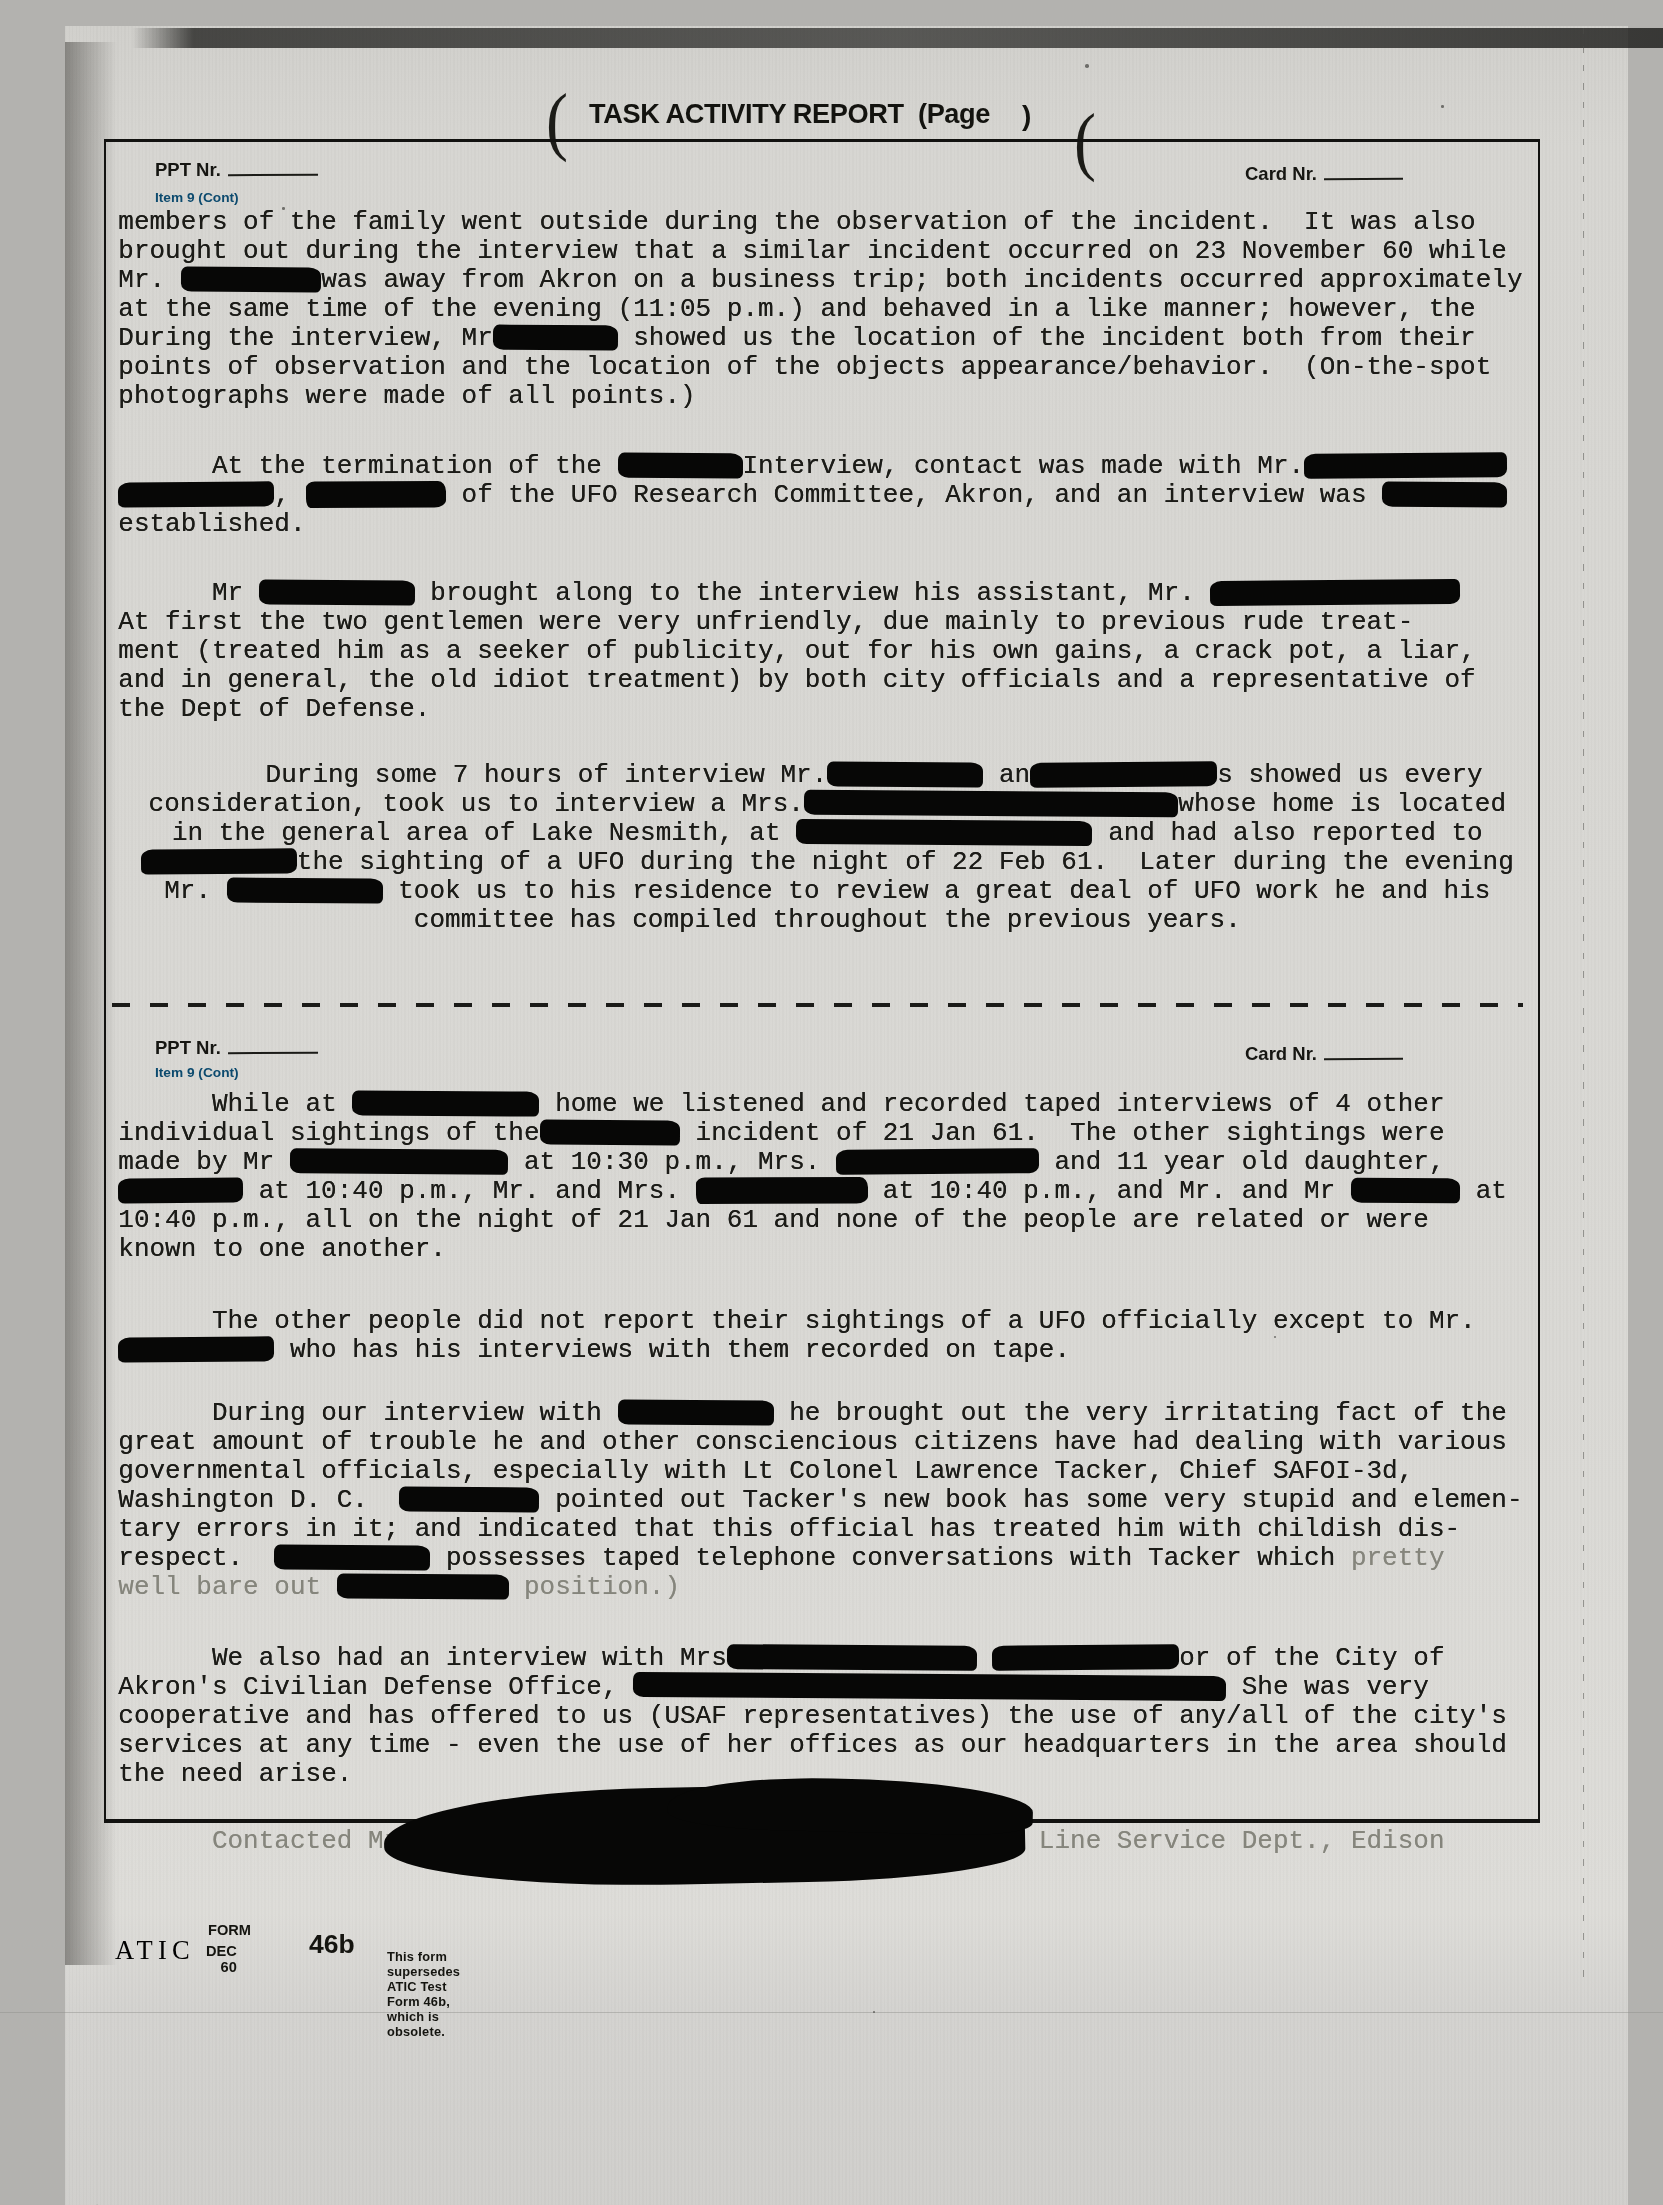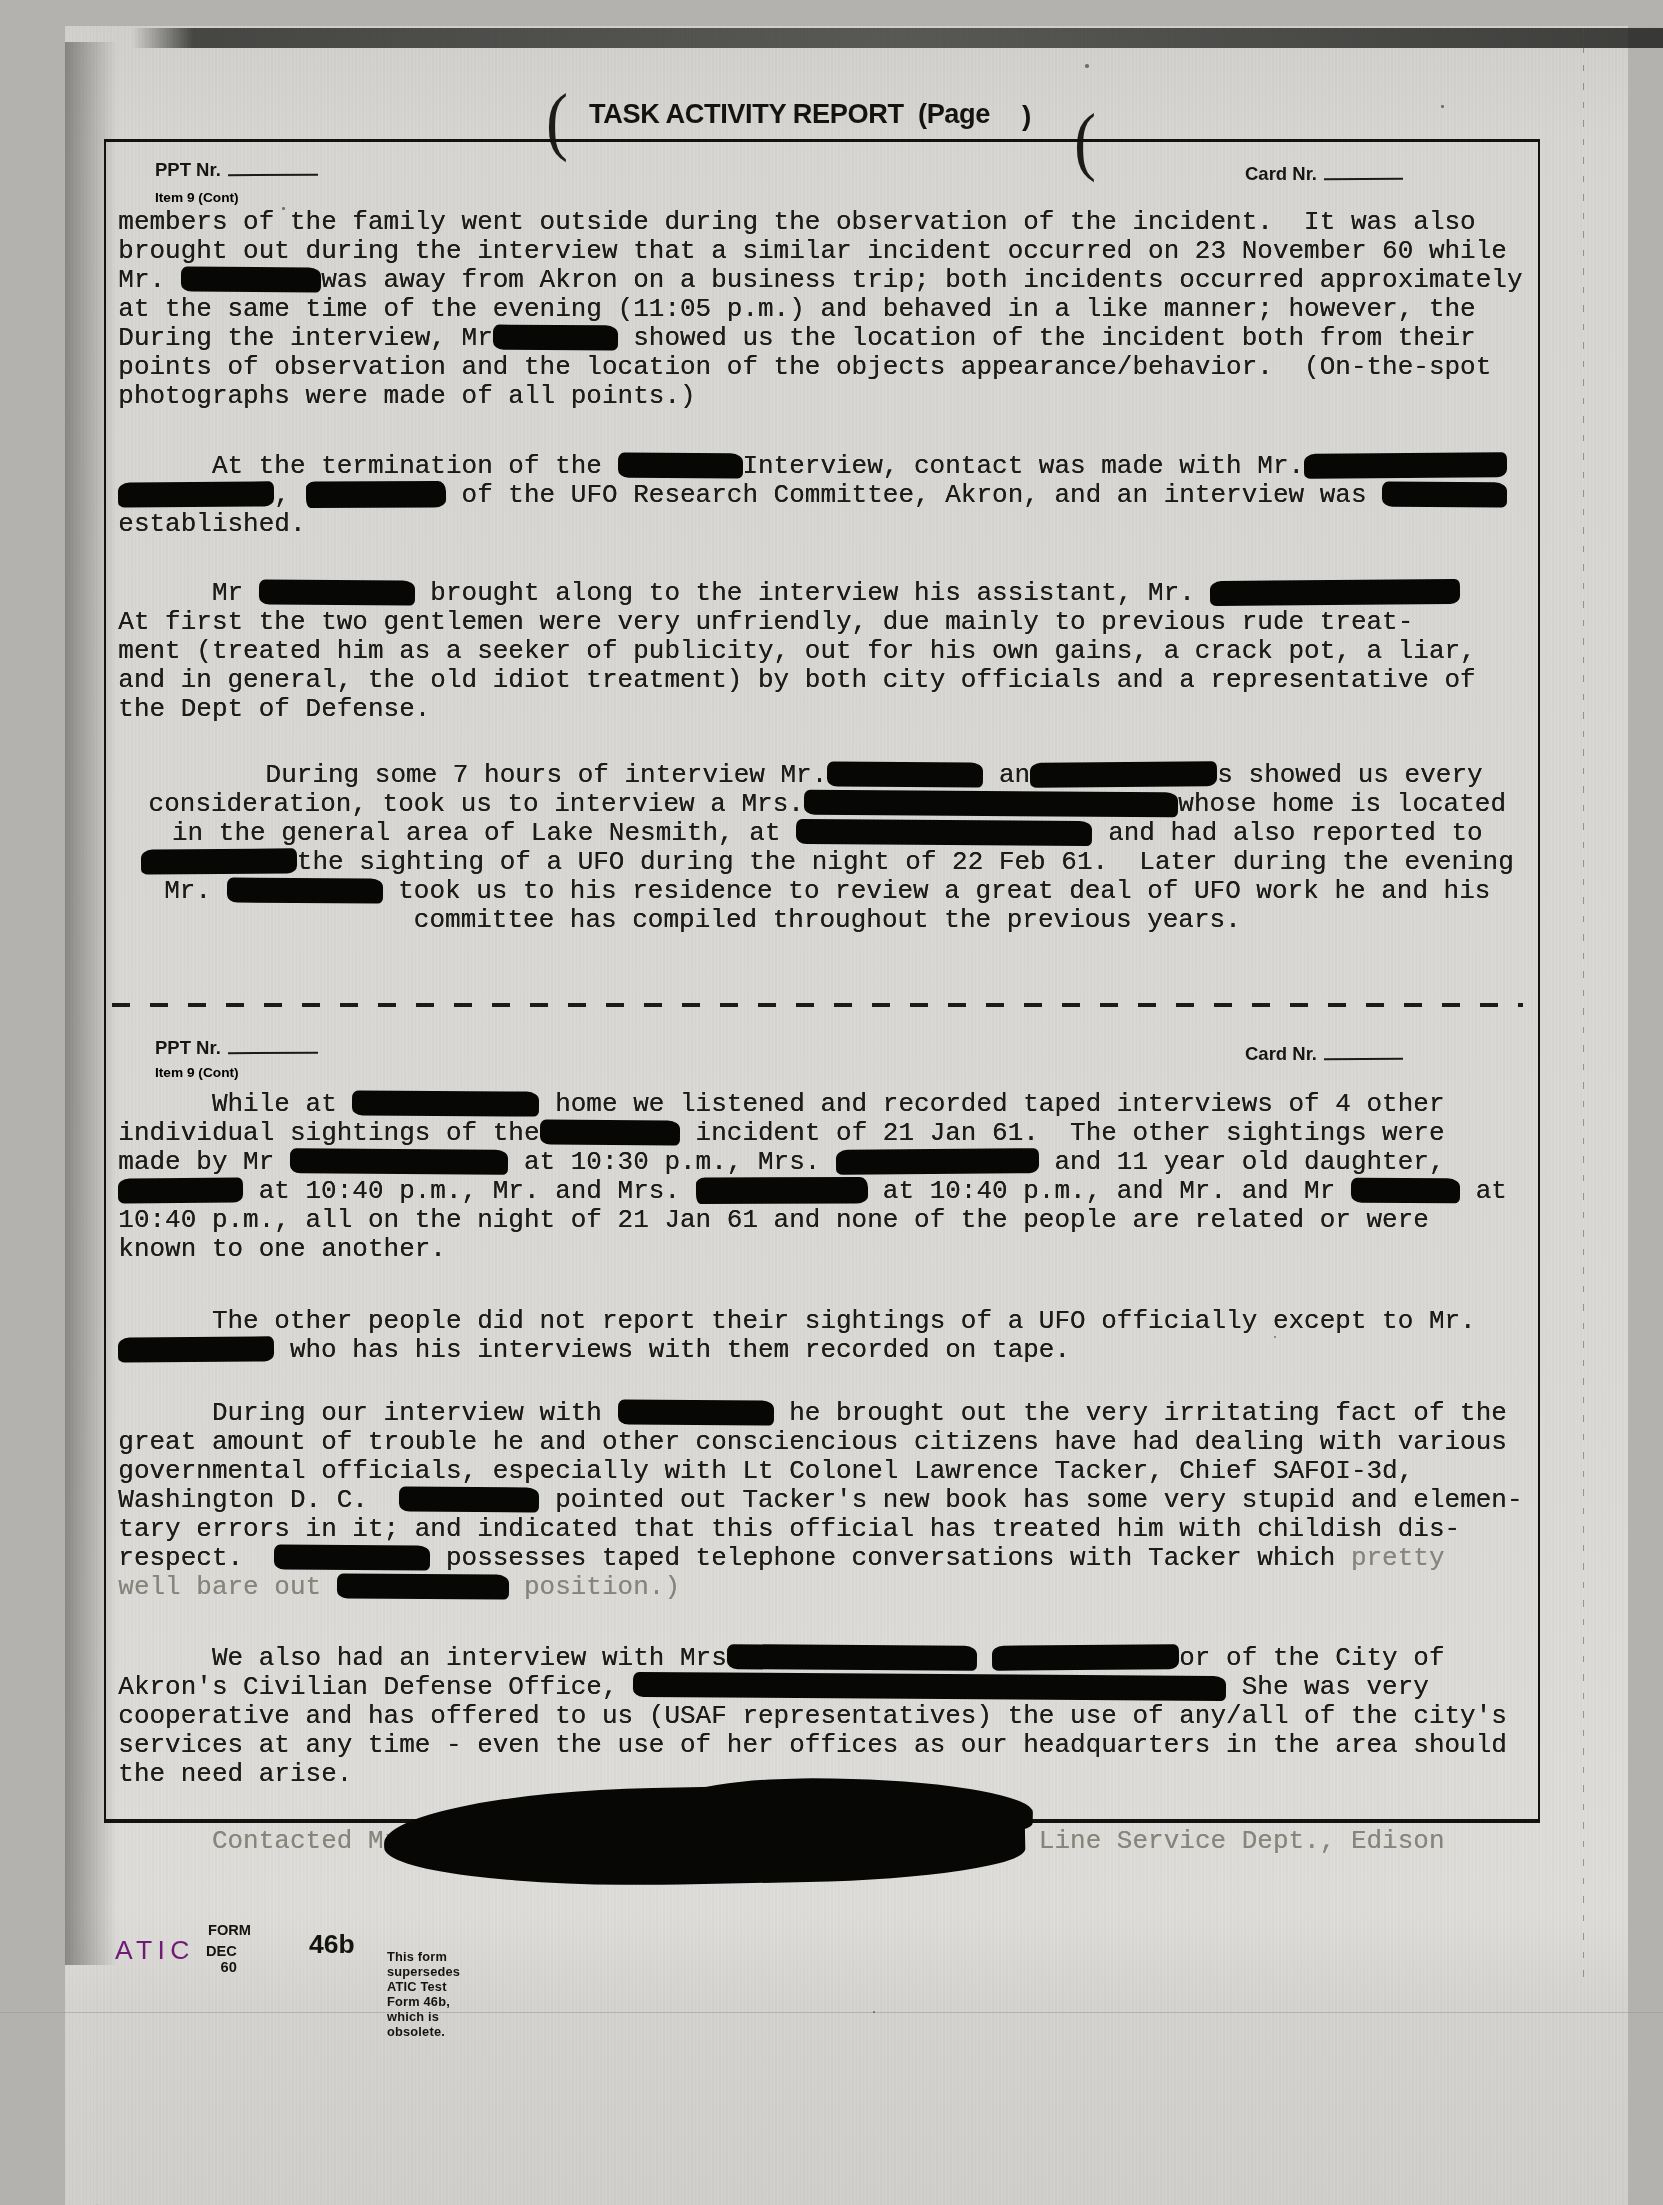--- a/index.html
+++ b/index.html
@@ -31,21 +31,21 @@
        border:2.6px solid #121210;border-top-width:3.5px;border-bottom-width:4px;box-sizing:border-box;}
 
   .form-label{font-family:"Liberation Sans",sans-serif;font-weight:bold;font-size:18.5px;color:#161612;}
   .form-row{position:absolute;white-space:nowrap;}
   .row-ppt1{left:49px;top:16px;}   .row-card1{left:1139px;top:20px;}
   .row-ppt2{left:49px;top:894px;} .row-card2{left:1139px;top:900px;}
   .blank-line{display:inline-block;height:16px;border-bottom:2.2px solid #1b1b17;margin-left:7px;
        transform:rotate(-.2deg);}
   .blank-ppt{width:90px;} .blank-card{width:79px;}
   .item-label{position:absolute;font-family:"Liberation Sans",sans-serif;font-weight:bold;
-       font-size:13.7px;color:#000000;}
+       font-size:13.7px;color:#0c4a6e;}
   .item-1{left:49px;top:48px;} .item-2{left:49px;top:923px;}
 
   .text-col{position:absolute;left:12.3px;width:1418px;color:#1b1b17;font-size:26px;
        text-shadow:0 0 0.4px rgba(10,10,8,.8);}
   .sec1{top:66px;} .sec2{top:948px;}
   .tline{height:29px;line-height:29px;white-space:pre;}
   .para{margin:0;}
   .faded{color:#85857c;text-shadow:0 0 0.4px rgba(110,110,100,.5);}
 
   .redact{display:inline-block;height:25px;background:#070706;vertical-align:-5.3px;}
@@ -56,22 +56,22 @@
   .redact-big::before{content:"";position:absolute;left:-46px;right:-2.6px;top:-41px;bottom:-31px;
        background:#070706;transform:rotate(-1.1deg);
        border-radius:42% 24% 34% 46% / 52% 38% 30% 44%;}
   .redact-big::after{content:"";position:absolute;left:40%;right:-8.8px;top:-49px;height:53px;
        background:#070706;transform:rotate(1.4deg);border-radius:45% 50% 20% 30%/60% 55% 25% 30%;}
 
   .sep-dashed{position:absolute;left:6.2px;top:861px;width:1411px;height:3.5px;
        background:repeating-linear-gradient(90deg,#1b1b18 0 17.6px,transparent 17.6px 38px);}
 
   .footer{position:absolute;left:0;top:0;color:#14140f;}
-  .f-org{position:absolute;left:115px;top:1935px;font-family:Liberation Sans, sans-serif;
-       font-size:26.5px;letter-spacing:5.3px;color:#701a75;}
+  .f-org{position:absolute;left:115px;top:1935px;font-family:Liberation Serif, serif;
+       font-size:26.5px;letter-spacing:5.3px;color:#000000;}
   .f-form{position:absolute;left:208px;top:1922px;font-family:"Liberation Sans",sans-serif;
        font-weight:bold;font-size:14.6px;}
   .f-date{position:absolute;left:206px;top:1943px;font-family:"Liberation Sans",sans-serif;
        font-weight:bold;font-size:14.6px;text-align:right;}
   .f-num{position:absolute;left:309px;top:1929px;font-family:"Liberation Sans",sans-serif;
        font-weight:bold;font-size:26.5px;}
   .f-note{position:absolute;left:387px;top:1949px;font-family:"Liberation Sans",sans-serif;
        font-weight:bold;font-size:12.8px;letter-spacing:0.2px;}
 
   .speck{position:absolute;background:#1c1c18;border-radius:50%;opacity:.55;}

